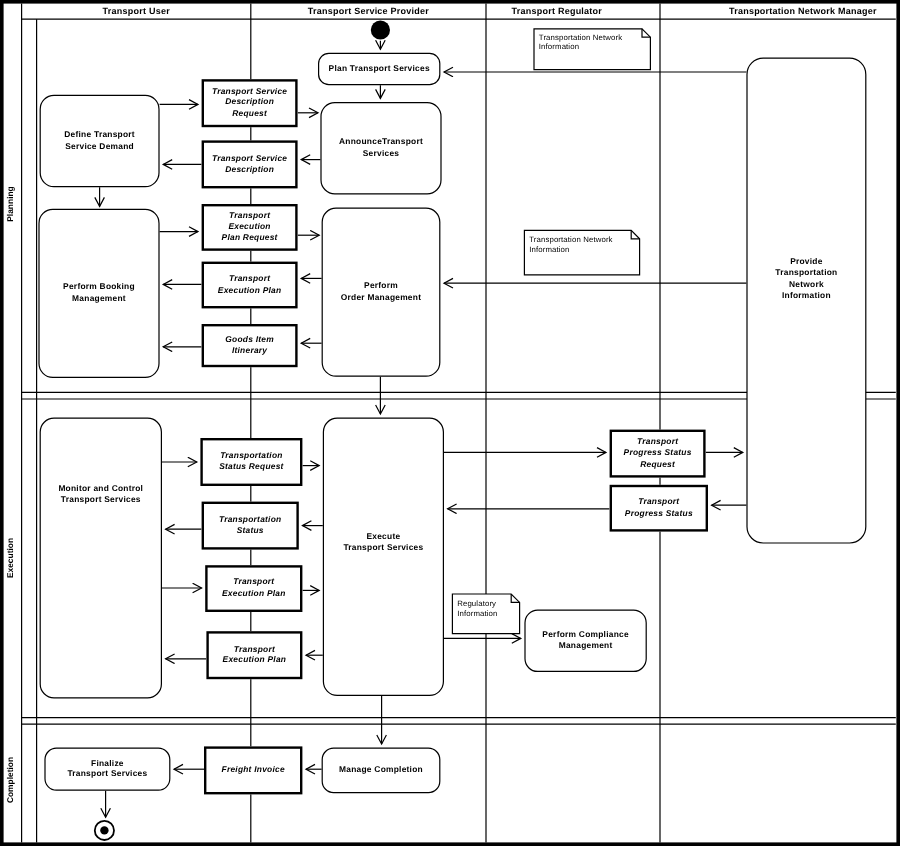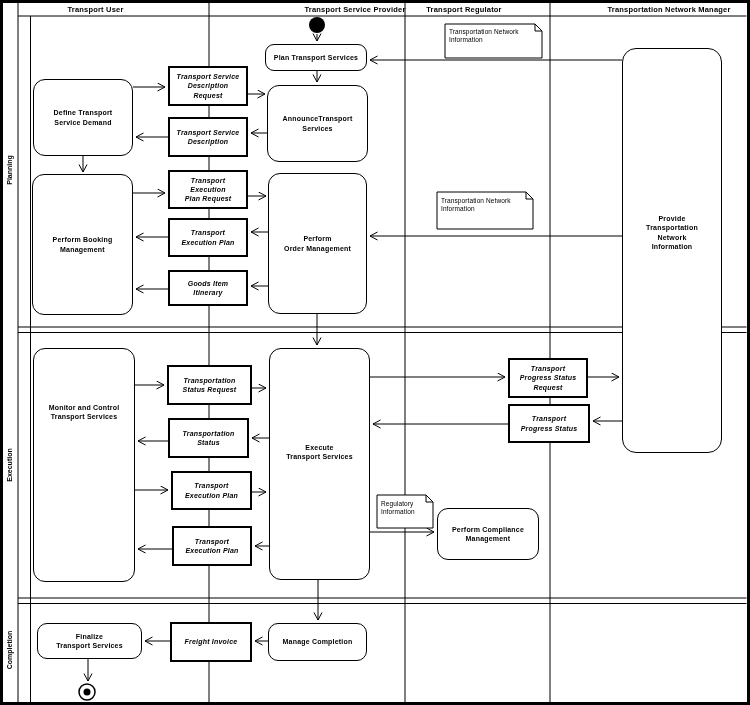--- a/index.html
+++ b/index.html
@@ -97,22 +97,22 @@
     <g fill="#fff" stroke="#000" stroke-width="1">
       <path d="M445,24 H535 L542,31 V58 H445 Z"></path>
       <path d="M535,24 V31 H542" fill="none"></path>
       <path d="M437,192 H526 L533,199 V229 H437 Z"></path>
       <path d="M526,192 V199 H533" fill="none"></path>
       <path d="M377,495 H426 L433,502 V528 H377 Z"></path>
       <path d="M426,495 V502 H433" fill="none"></path>
     </g>
   </svg>
 
-  <div class="lane-header" style="left:0;width:191px;"><span class="label">Transport User</span></div>
-  <div class="lane-header" style="left:209px;width:196px;margin-left:48px;"><span class="label">Transport Service Provider</span></div>
+  <div class="lane-header" style="left:18px;width:191px;"><span class="label">Transport User</span></div>
+  <div class="lane-header" style="left:209px;width:196px;"><span class="label">Transport Service Provider</span></div>
   <div class="lane-header" style="left:405px;width:118px;"><span class="label">Transport Regulator</span></div>
   <div class="lane-header" style="left:550px;width:238px;"><span class="label">Transportation Network Manager</span></div>
 
   <div class="phase-label" style="left:-40px;top:164px;"><span>Planning</span></div>
   <div class="phase-label" style="left:-40px;top:459px;"><span>Execution</span></div>
   <div class="phase-label" style="left:-40px;top:644px;"><span>Completion</span></div>
 
   <div class="activity" style="left:265px;top:44px;width:102px;height:27px;border-radius:9px;">
       <span class="label">Plan Transport Services</span>
     </div>

